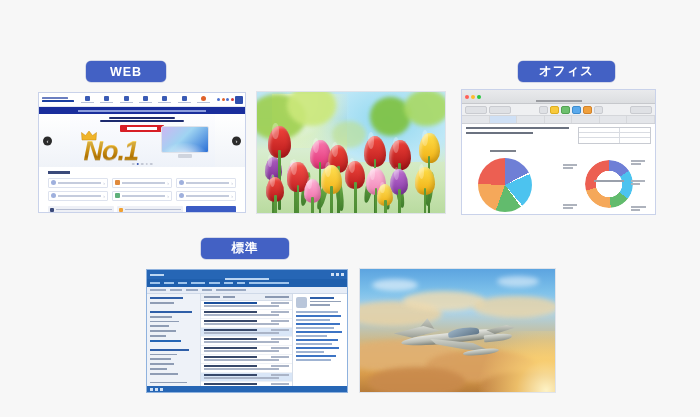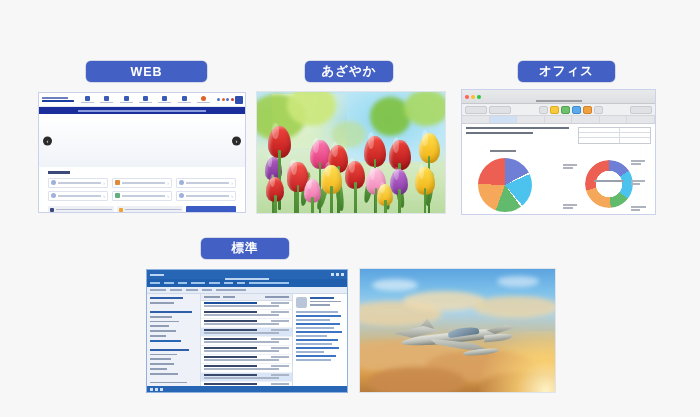--- a/index.html
+++ b/index.html
@@ -37,21 +37,21 @@
     justify-content: center;
     height: 21px;
     border-radius: 5px;
     background: #4361c4;
     color: #ffffff;
     font-size: 12.5px;
     font-weight: bold;
     letter-spacing: 1px;
     box-shadow: 0 0 0 0.5px rgba(45,70,160,.35);
   }
-  #badge-web      { left: 86px;  top: 61px; width: 121px; }
+  #badge-web      { left: 86px;  top: 61px; width: 80px; }
   #badge-azayaka  { left: 305px; top: 61px; width: 88px;  }
   #badge-office   { left: 518px; top: 61px; width: 97px;  }
   #badge-hyojun   { left: 201px; top: 238px; width: 88px; }
   #badge-game     { left: 409px; top: 238px; width: 98px; }
 
   
   .panel {
     position: absolute;
     overflow: hidden;
     background: #fff;
@@ -381,21 +381,20 @@
     transform: rotate(-6deg);
   }
 </style>
 </head>
 <body>
 
 <div class="page">
 
 
   <div class="badge" id="badge-web">WEB</div>
-  <div class="badge" id="badge-azayaka">あざやか</div>
   <div class="badge" id="badge-office">オフィス</div>
   <div class="badge" id="badge-hyojun">標準</div>
 
   <div class="panel" id="panel-web">
 
     <div class="web-nav">
       <div class="web-logo">
           <i></i>
           <i></i>
         </div>
@@ -438,20 +437,44 @@
       </div>
     </div>
 
     <div class="web-ribbon">
         <s></s>
       </div>
 
     <div class="web-hero">
       <div class="hero-arrow l">‹</div>
       <div class="hero-arrow r">›</div>
+      <div class="web-hero-inner">
+        <div class="hero-caption">
+            <s></s>
+            <s></s>
+          </div>
+        <div class="hero-badge">
+            <s></s>
+          </div>
+        <svg class="crown" viewBox="0 0 32 22">
+          <path d="M2 20 L1 5 L9 11 L16 2 L23 11 L31 5 L30 20 Z" fill="#f0b429" stroke="#c88b0d" stroke-width="1"></path>
+        </svg>
+        <div class="no1">No.1</div>
+        <div class="hero-monitor">
+          <div class="scr"></div>
+            <div class="stand"></div>
+        </div>
+        <div class="hero-dots">
+          <i></i>
+            <i class="on"></i>
+            <i></i>
+            <i></i>
+            <i></i>
+        </div>
+      </div>
     </div>
 
     <div class="web-body">
       <div class="web-sec-title"></div>
       <div class="web-grid">
         <div class="web-cell">
             <b></b>
             <s></s>
             <em>›</em>
           </div>

